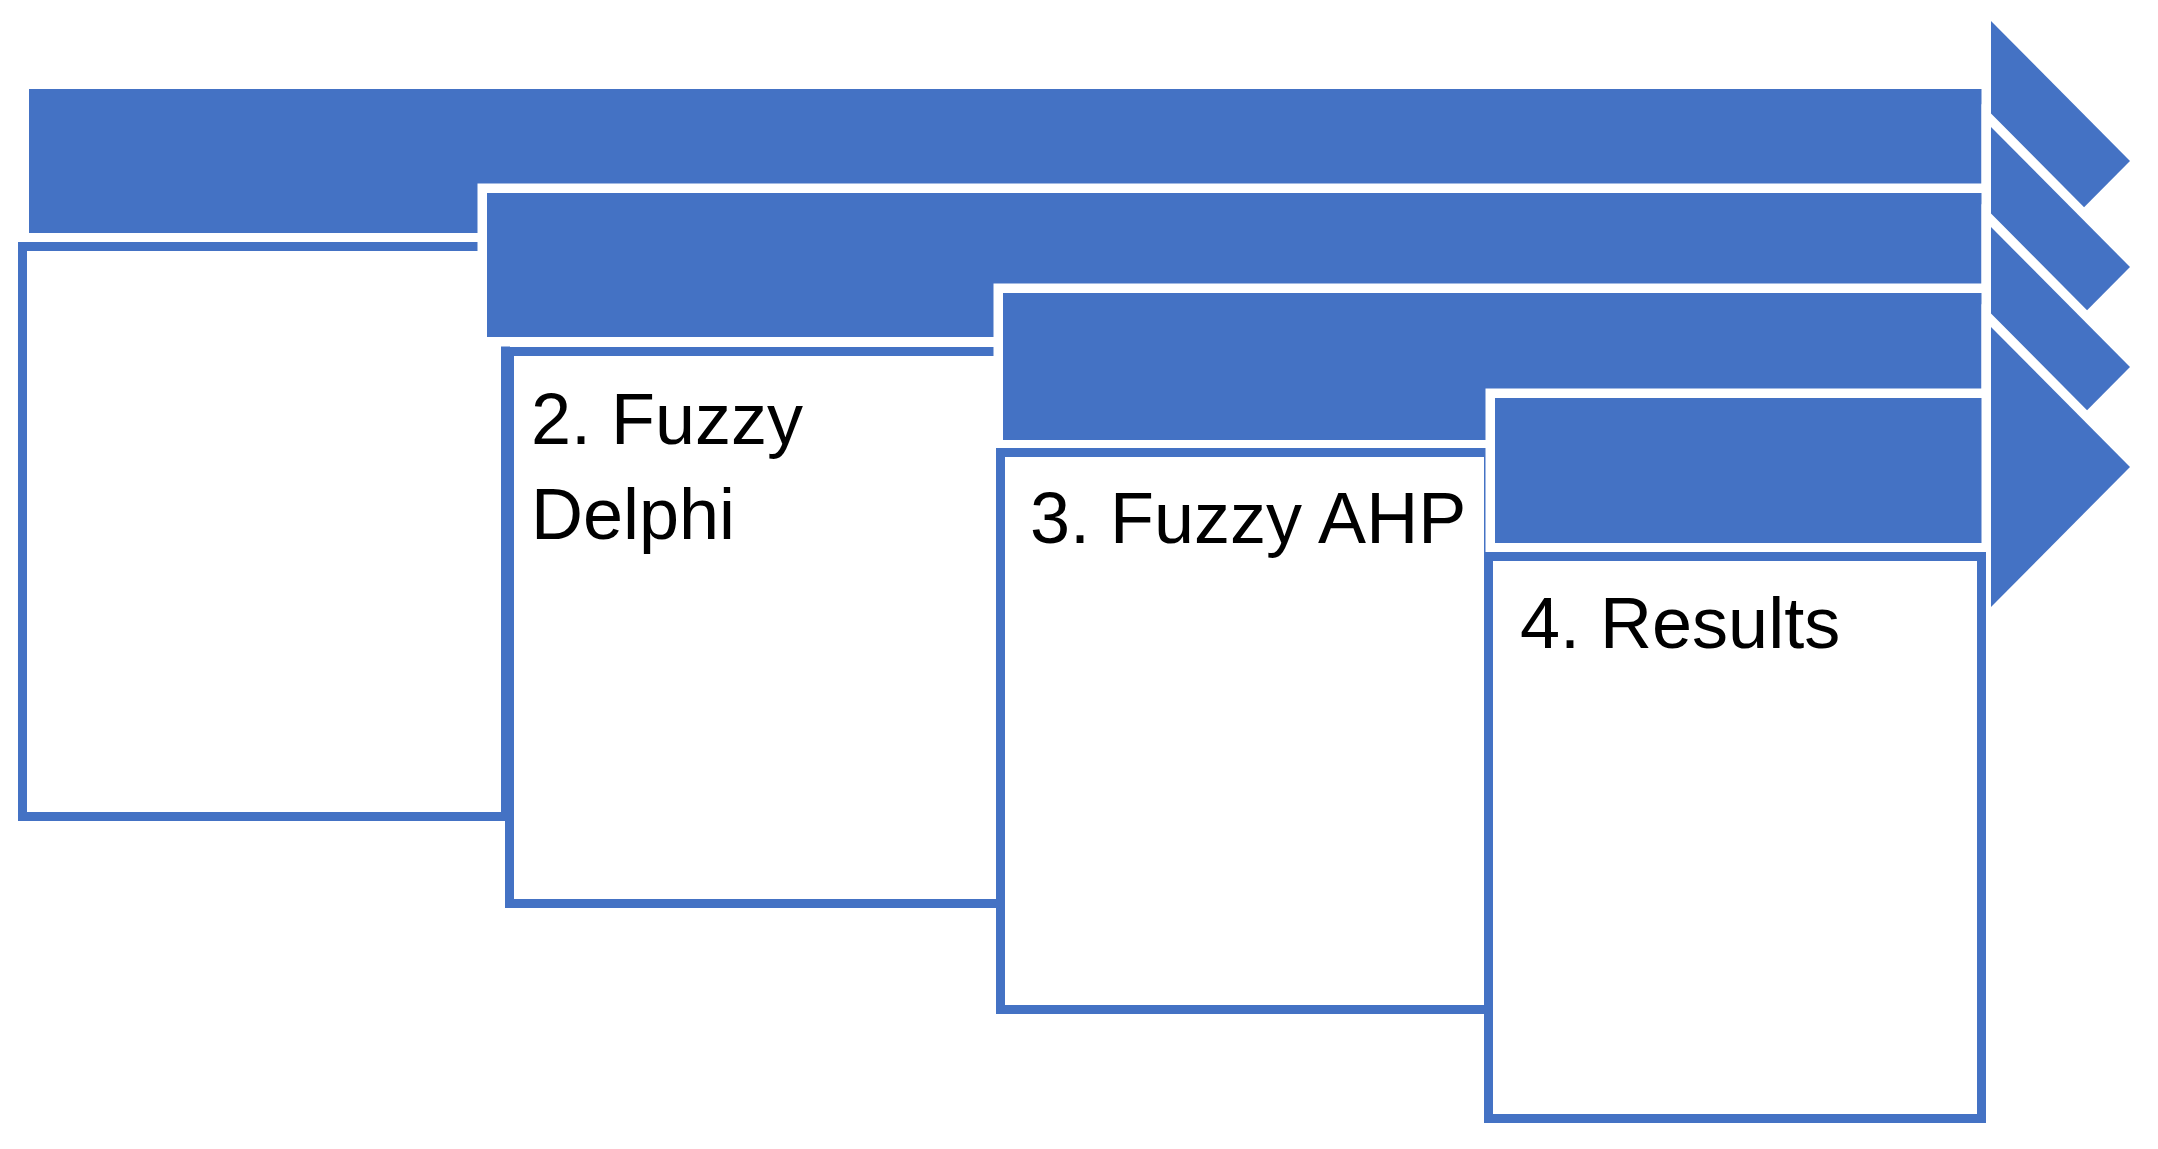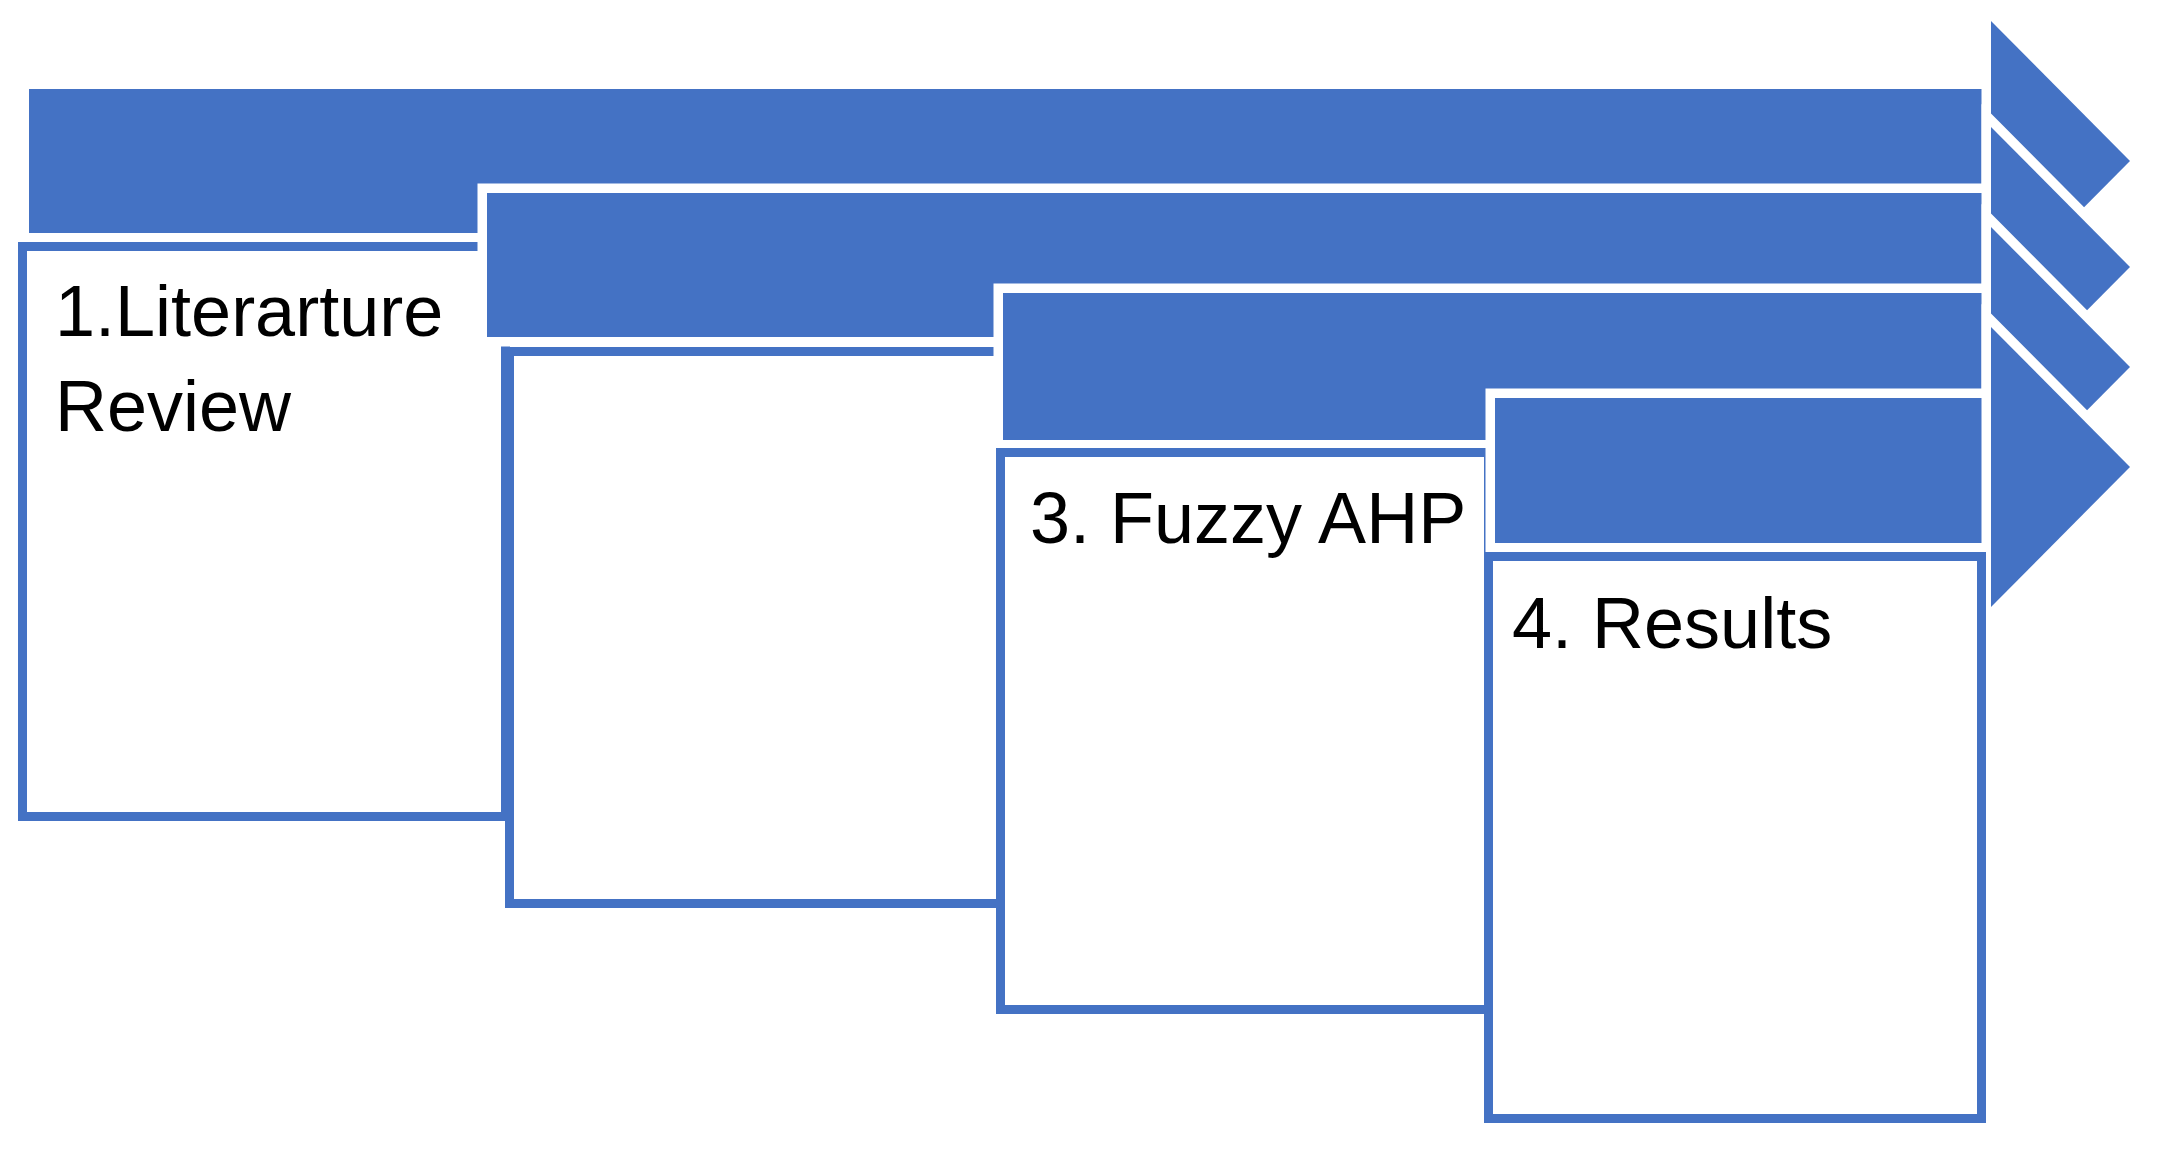--- a/index.html
+++ b/index.html
@@ -40,21 +40,21 @@
     box-sizing: border-box;
     color: #000000;
     font-size: 72px;
     line-height: 95px;
     font-weight: 400;
     letter-spacing: 0px;
   }
   .label-1 { left: 18px;   top: 242px; width: 492px; padding: 22px 18px 0 37px; }
   .label-2 { left: 505px;  top: 347px; width: 500px; padding: 25px 18px 0 26px; }
   .label-3 { left: 996px;  top: 448px; width: 497px; padding: 23px 5px 0 34px; white-space: nowrap; }
-  .label-4 { left: 1484px; top: 552px; width: 502px; padding: 24px 5px 0 28px; white-space: nowrap; }
+  .label-4 { left: 1484px; top: 552px; width: 502px; padding: 24px 5px 0 36px; white-space: nowrap; }
 </style>
 </head>
 <body>
 
 <div class="canvas">
 
   <svg class="diagram-svg" width="2158" height="1149" viewBox="0 0 2158 1149">
 
     <g>
       <rect class="arrow-shape" x="29" y="89" width="1953" height="144"></rect>
@@ -78,20 +78,20 @@
     <rect class="step-box" x="1000.5" y="452.5" width="488" height="557"></rect>
 
     <g>
       <rect class="arrow-shape" x="1495" y="398" width="487" height="145"></rect>
       <polygon class="arrow-shape" points="1991,327 2130,467 1991,607"></polygon>
     </g>
 
     <rect class="step-box" x="1488.5" y="556.5" width="493" height="562"></rect>
   </svg>
 
-  <div class="step-label label-1">1.Literarture Review</div>
 
+  <div class="step-label label-2">2. Fuzzy Delphi</div>
 
   <div class="step-label label-3">3. Fuzzy AHP</div>
 
   <div class="step-label label-4">4. Results</div>
 
 </div>
 
 </body></html>

